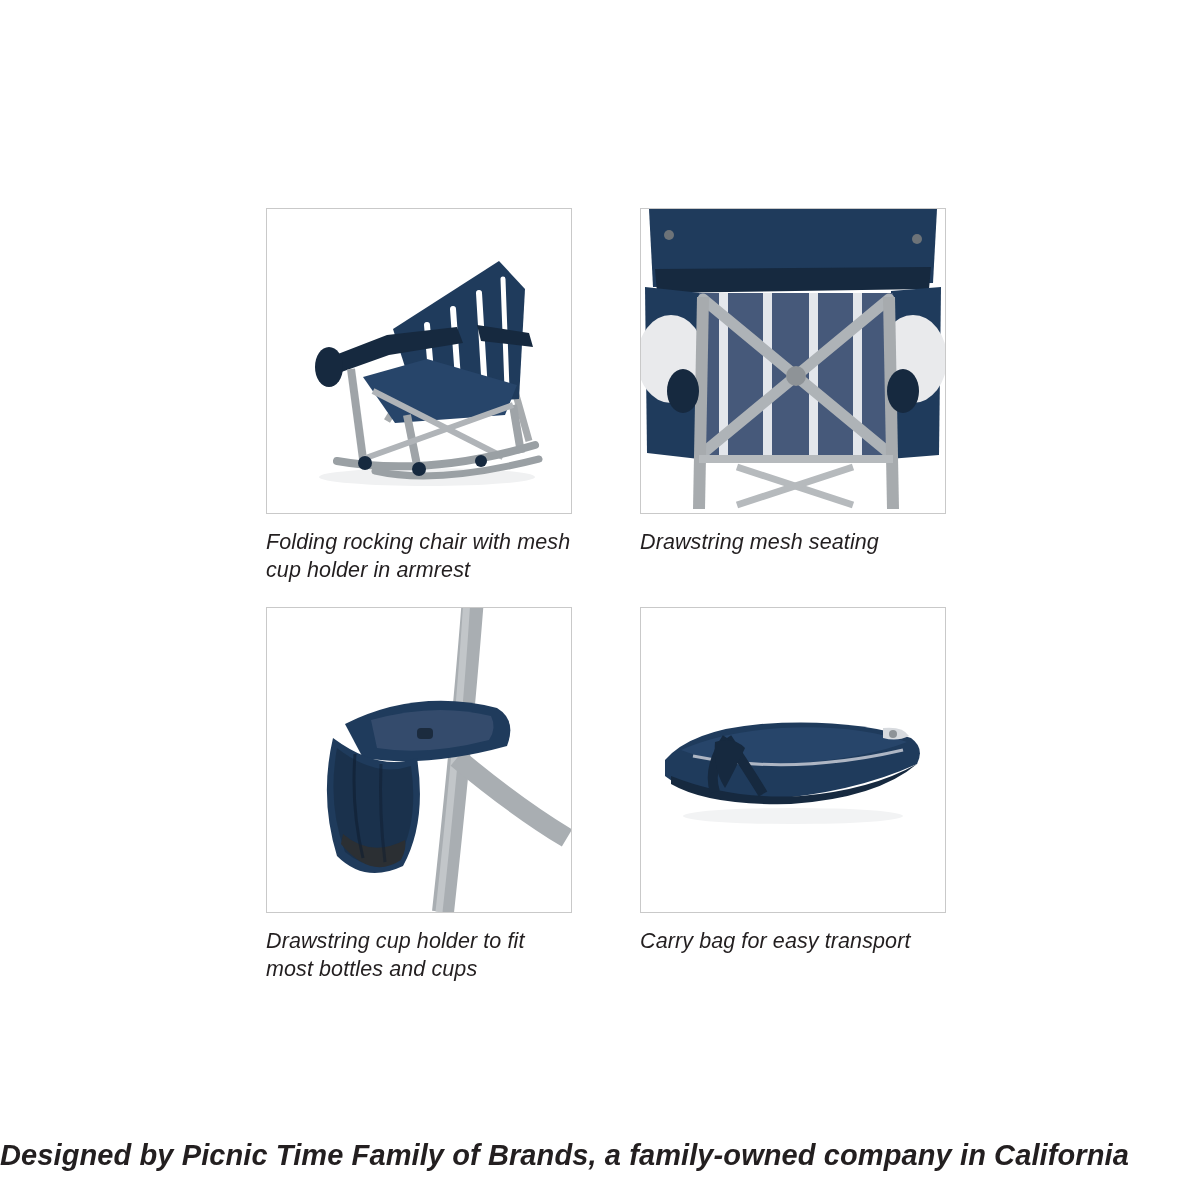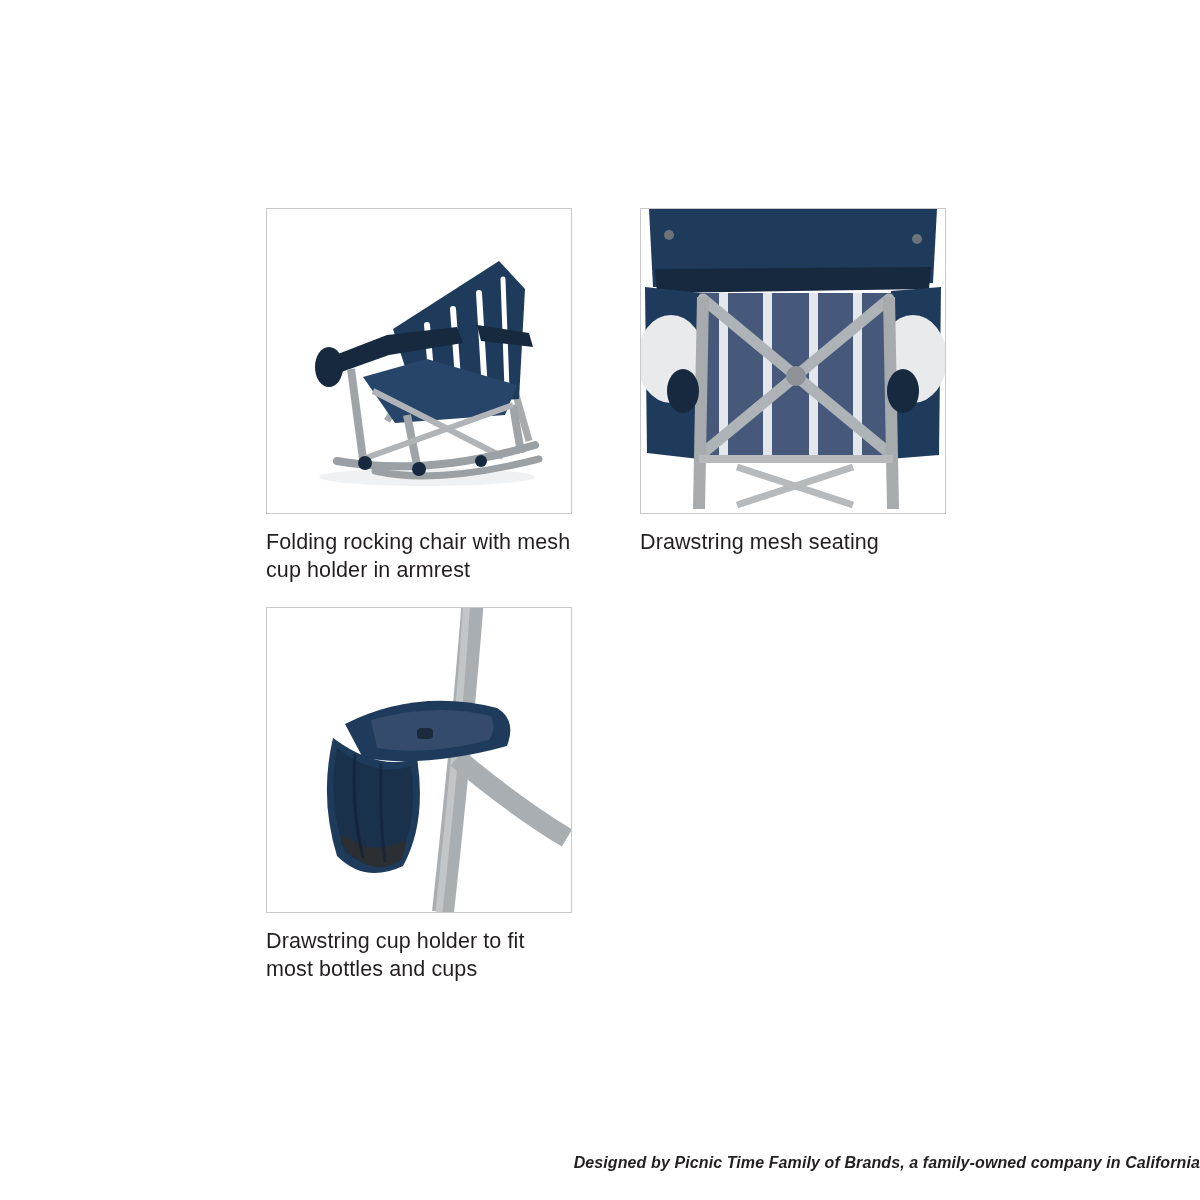--- a/index.html
+++ b/index.html
@@ -46,31 +46,32 @@
     position: relative;
     overflow: hidden;
   }
 
   .caption {
     margin-top: 14px;
     font-size: 21.5px;
     line-height: 1.32;
     color: #231f20;
     letter-spacing: 0.1px;
+    font-style: italic;
   }
 
   .footer {
     position: absolute;
     left: 0;
     right: 0;
     bottom: 28px;
-    text-align: right;
+    text-align: left;
     font-style: italic;
     font-weight: bold;
-    font-size: 16px;
+    font-size: 29px;
     color: #231f20;
     letter-spacing: 0.1px;
   }
 
   
   .navy   { fill: #1f3b5c; }
   .navy2  { fill: #27456a; }
   .navy3  { fill: #16293f; }
   .mesh   { fill: #46597a; }
 
@@ -191,19 +192,43 @@
 
             <rect x="150" y="120" width="16" height="11" rx="4" fill="#1b2b3e"></rect>
 
             <path d="M88 146 Q84 200 96 250" stroke="#0f1e30" stroke-width="3" fill="none" opacity="0.6"></path>
             <path d="M114 156 Q112 206 118 254" stroke="#0f1e30" stroke-width="3" fill="none" opacity="0.5"></path>
           </svg>
         </div>
         <div class="caption">Drawstring cup holder to fit most bottles and cups</div>
       </div>
 
+      <div class="cell">
+        <div class="photo">
+          <svg class="illus" viewBox="0 0 304 304">
+            <ellipse cx="152" cy="208" rx="110" ry="8" fill="#f2f3f4"></ellipse>
+
+            <path d="M24 152 Q50 122 120 116 Q210 110 270 130 Q284 140 276 156 Q210 186 120 192 Q50 190 24 168 Z" class="navy"></path>
+
+            <path d="M40 142 Q80 124 140 120 Q214 116 266 134 Q226 150 150 156 Q80 158 40 142 Z" class="navy2"></path>
+
+            <path d="M30 168 Q90 192 160 188 Q230 182 276 156 Q236 190 150 196 Q68 198 30 176 Z" class="navy3"></path>
+
+            <path d="M52 148 Q150 168 262 142" stroke="#aeb6c4" stroke-width="3" fill="none"></path>
+
+            <path d="M86 130 Q110 166 122 186" stroke="#16293f" stroke-width="10" fill="none"></path>
+            <path d="M86 130 Q66 160 74 184" stroke="#16293f" stroke-width="10" fill="none"></path>
+
+            <path d="M74 134 Q92 128 104 140 Q92 166 84 180 Q72 162 74 134 Z" class="navy3"></path>
+
+            <path d="M242 120 Q262 118 268 128 Q256 134 242 130 Z" fill="#d7dade"></path>
+            <circle cx="252" cy="126" r="4" fill="#8e9397"></circle>
+          </svg>
+        </div>
+        <div class="caption">Carry bag for easy transport</div>
+      </div>
 
     </div>
   </div>
 
   <div class="footer">Designed by Picnic Time Family of Brands, a family-owned company in California</div>
 
 </div>
 
 </body></html>

